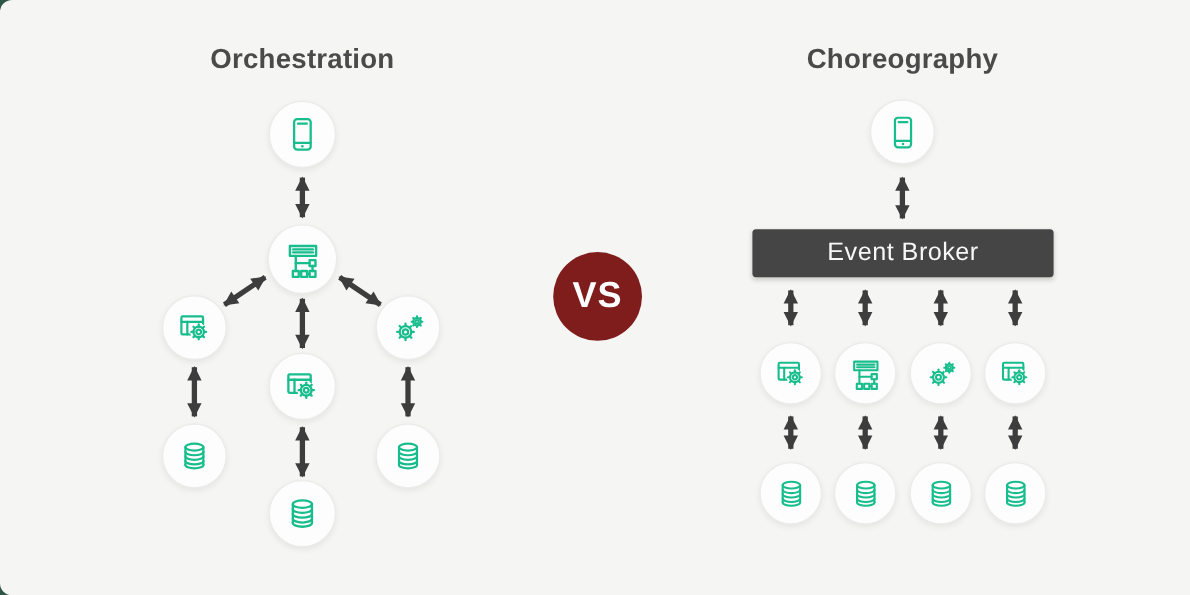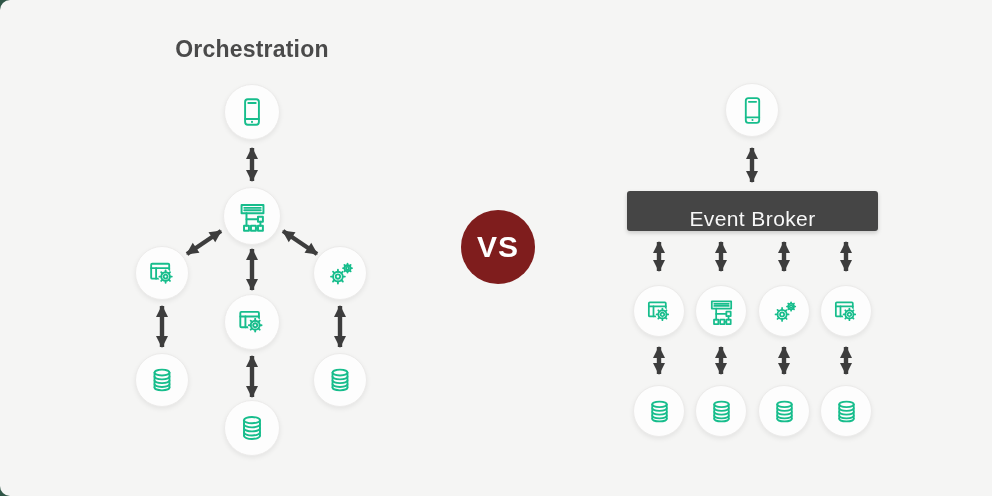--- a/index.html
+++ b/index.html
@@ -32,21 +32,21 @@
 
   .vs-badge {
     position:absolute; left:461px; top:210px; width:74px; height:74px;
     border-radius:50%; background:#7f1d1d; color:#ffffff;
     display:flex; align-items:center; justify-content:center;
     font-size:30px; font-weight:600; letter-spacing:1px;
   }
   .broker-bar {
     position:absolute; left:627px; top:191px; width:251px; height:40px;
     background:#454545; border-radius:3px;
-    color:#f7f7f7; display:flex; align-items:flex-end; justify-content:center;
+    color:#f7f7f7; display:flex; align-items:center; justify-content:center;
     font-size:21px; font-weight:400; letter-spacing:0.4px;
     box-shadow:0 2px 4px rgba(0,0,0,0.18);
   }
   .arrow-layer { position:absolute; left:0; top:0; pointer-events:none; }
   .arrow-layer line { stroke:#3d3d3d; stroke-width:4.4; }
   .defs-hidden { position:absolute; width:0; height:0; overflow:hidden; }
 </style>
 </head>
 <body>
 
@@ -114,20 +114,21 @@
       <path d="M8.5 16.3 A 7.5 2.9 0 0 0 23.5 16.3"></path>
       <path d="M8.5 20.1 A 7.5 2.9 0 0 0 23.5 20.1"></path>
       <path d="M8.5 23.4 A 7.5 2.9 0 0 0 23.5 23.4"></path>
     </symbol>
   </defs>
 </svg>
 
 <div class="stage">
 
   <h2 class="panel-title title-left">Orchestration</h2>
+  <h2 class="panel-title title-right">Choreography</h2>
 
   <div class="node" style="left:224px;top:84px;width:56px;height:56px">
     <svg width="34" height="34" viewBox="0 0 32 32">
         <use href="#i-phone"></use>
       </svg>
   </div>
   <div class="node" style="left:223px;top:187px;width:58px;height:58px">
     <svg width="35" height="35" viewBox="0 0 32 32">
         <use href="#i-flow"></use>
       </svg>

